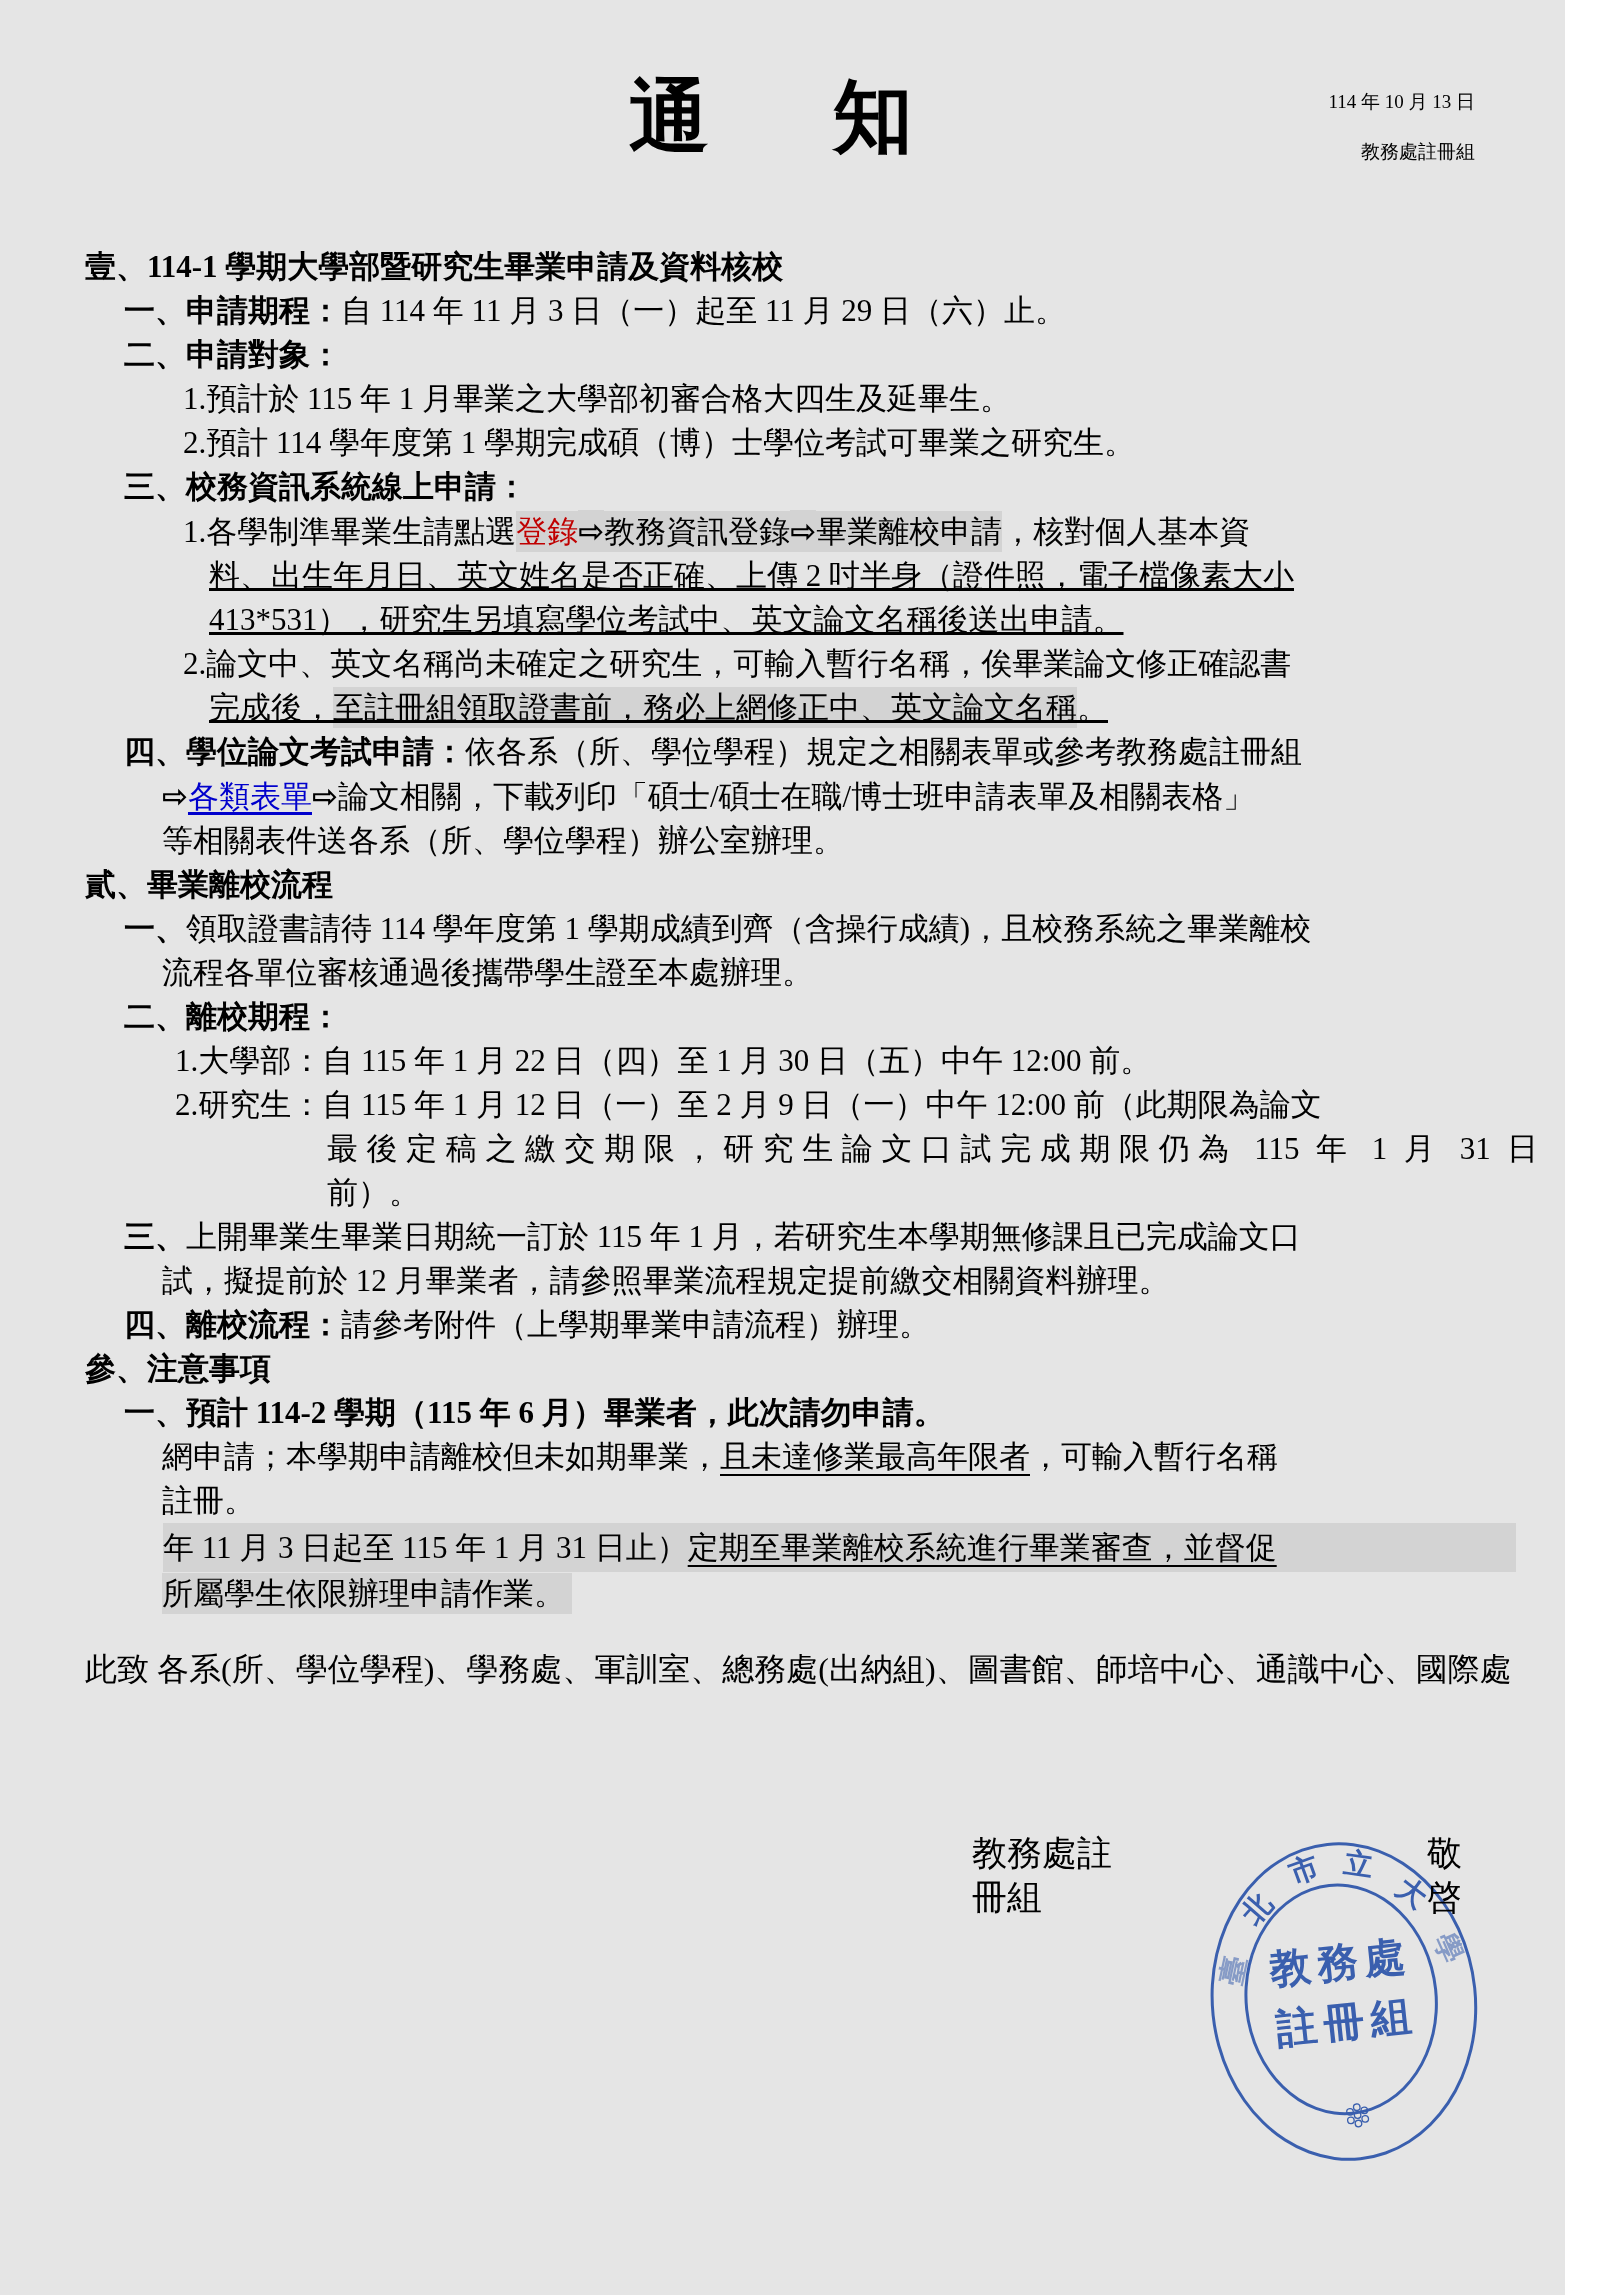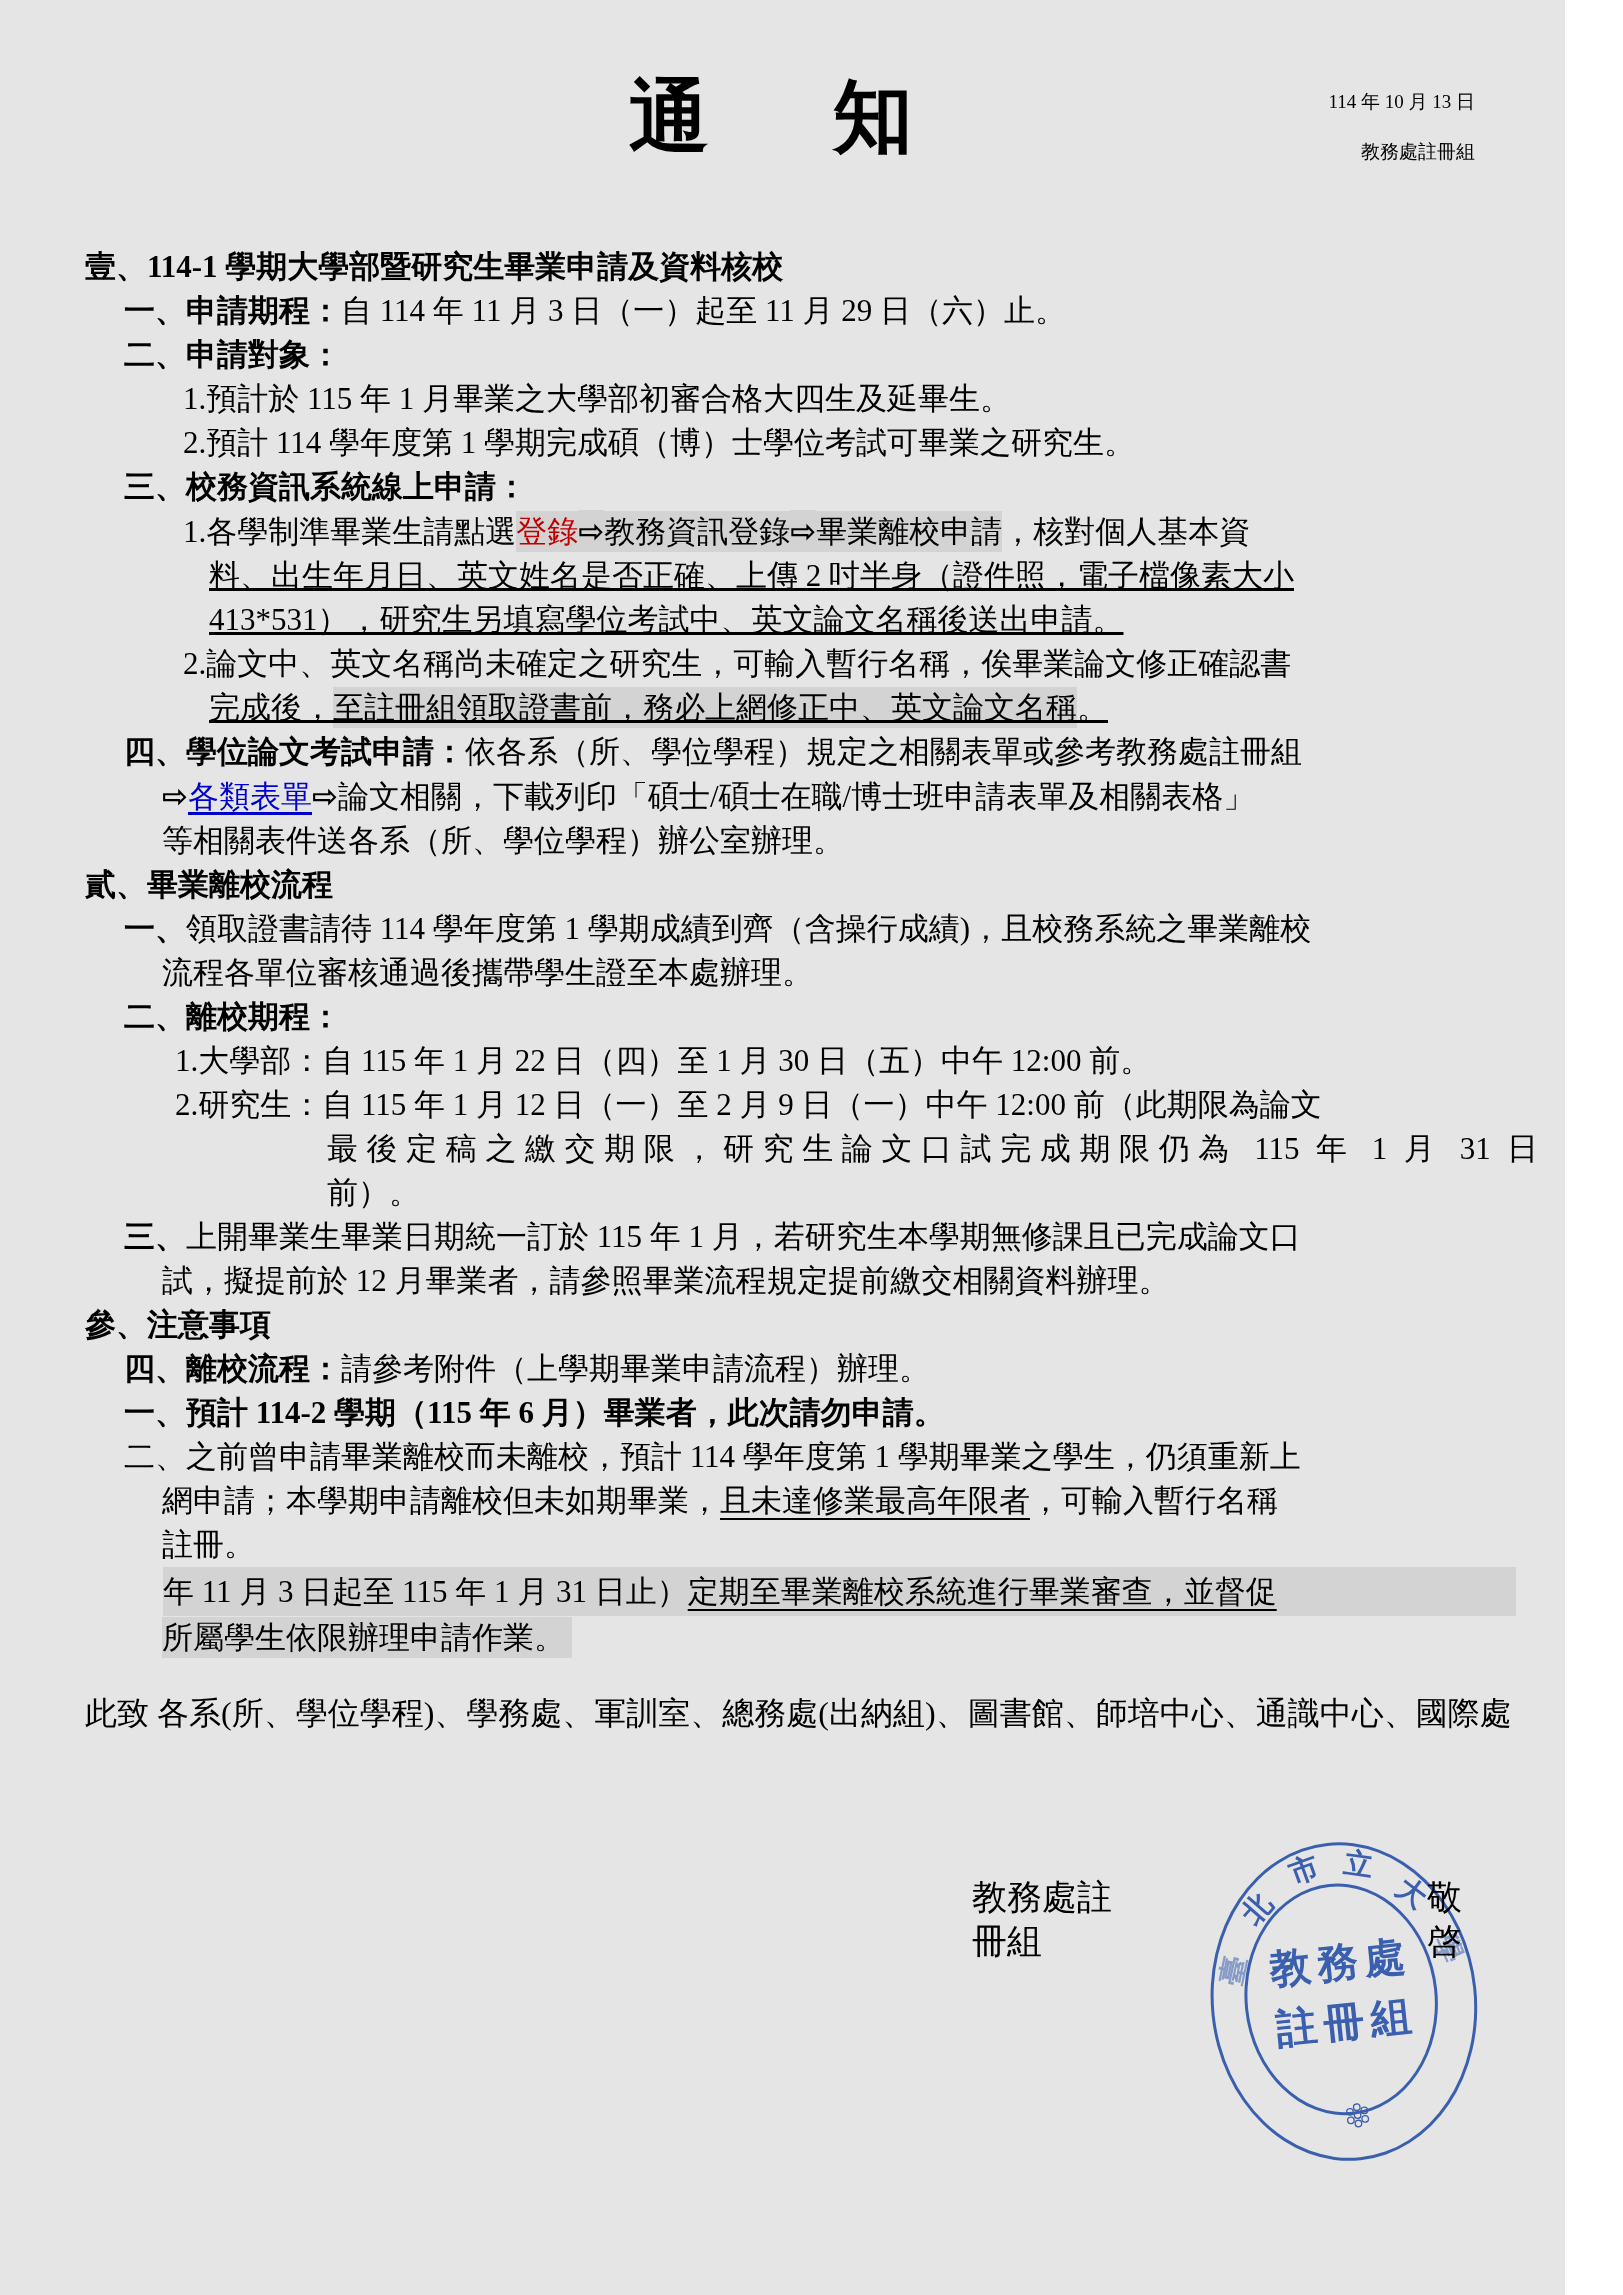--- a/index.html
+++ b/index.html
@@ -90,27 +90,26 @@
 
       <div class="ln l1"><span class="b">二、離校期程：</span></div>
       <div class="ln l2b">1.大學部：自 115 年 1 月 22 日（四）至 1 月 30 日（五）中午 12:00 前。</div>
       <div class="ln l2b">2.研究生：自 115 年 1 月 12 日（一）至 2 月 9 日（一）中午 12:00 前（此期限為論文</div>
       <div class="ln deep">最後定稿之繳交期限，研究生論文口試完成期限仍為 115 年 1 月 31 日</div>
       <div class="ln deep2">前）。</div>
 
       <div class="ln l1"><span class="b">三、</span><span>上開畢業生畢業日期統一訂於 115 年 1 月，若研究生本學期無修課且已完成論文口</span></div>
       <div class="ln l1c">試，擬提前於 12 月畢業者，請參照畢業流程規定提前繳交相關資料辦理。</div>
 
+      <div class="ln l1"><span class="b">四、離校流程：</span><span>請參考附件（上學期畢業申請流程）辦理。</span></div>
+
       <div class="ln l0 b">參、注意事項</div>
-
-      <div class="ln l1"><span class="b">四、離校流程：</span><span>請參考附件（上學期畢業申請流程）辦理。</span></div>
 
       <div class="ln l1 b">一、預計 114-2 學期（115 年 6 月）畢業者，此次請勿申請。</div>
 
-      <div class="ln l1"><span>二、</span><span>之前曾申請畢業離校而未離校，預計 114 學年度第 1 學期畢業之學生，仍須重新上</span></div>
       <div class="ln l1c"><span>網申請；本學期申請離校但未如期畢業，</span><span class="u">且未達修業最高年限者</span><span>，可輸入暫行名稱</span></div>
       <div class="ln l1c">註冊。</div>
 
       <div class="ln hlb2"><span>年 11 月 3 日起至 115 年 1 月 31 日止）</span><span class="u">定期至畢業離校系統進行畢業審查，並督促</span></div>
       <div class="ln l1c"><span class="hl33">所屬學生依限辦理申請作業。</span></div>
 
       <div class="closing">此致 各系(所、學位學程)、學務處、軍訓室、總務處(出納組)、圖書館、師培中心、通識中心、國際處</div>
 
       <div class="footer">
         <span>教務處註冊組</span>

